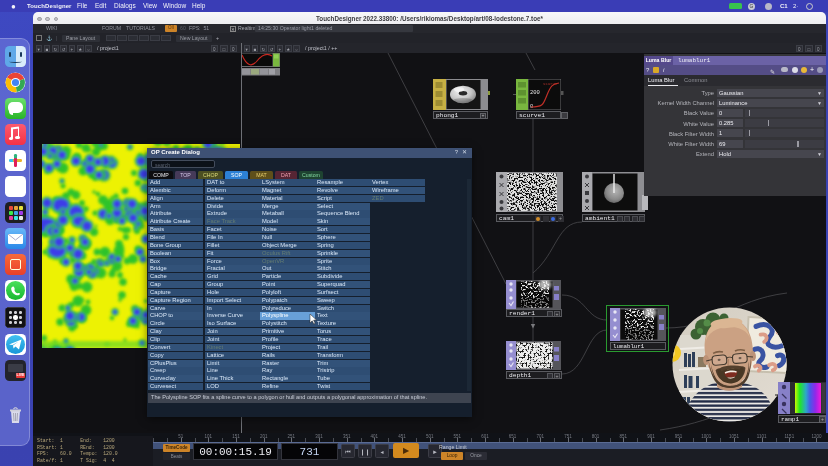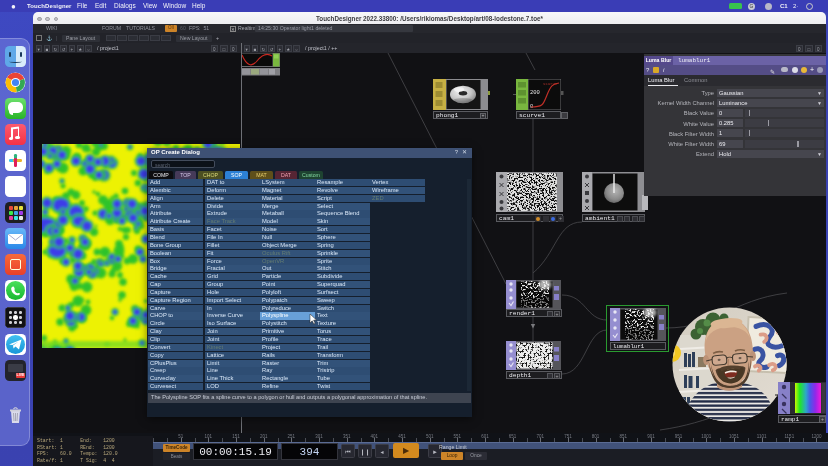--- a/index.html
+++ b/index.html
@@ -1863,21 +1863,21 @@
     <div class="a" style="left:783.4px;top:5px;width:1px;height:4px;background:#6a6d75"></div>
     <div class="a" style="left:775.4px;top:1px;width:16px;text-align:center;color:#787b83;font-size:4.5px">1200</div>
 <div class="a" style="left:120px;top:9px;width:675px;height:7px;background:#41527a;border-top:1px solid #5a6b94"></div>
 <div class="a" style="left:0;top:9px;width:120px;height:7px;background:#262833"></div>
 <div class="a mono" style="left:0;top:3px;width:120px;height:30px;background:#16171d;color:#b8a87c;font-size:4.8px;line-height:6.5px;padding:2px 0 0 4px">
 Start:&nbsp;&nbsp;1&nbsp;&nbsp;&nbsp;&nbsp;&nbsp;&nbsp;End:&nbsp;&nbsp;&nbsp;&nbsp;1200<br>RStart:&nbsp;1&nbsp;&nbsp;&nbsp;&nbsp;&nbsp;&nbsp;REnd:&nbsp;&nbsp;&nbsp;1200<br>FPS:&nbsp;&nbsp;&nbsp;&nbsp;60.0&nbsp;&nbsp;&nbsp;Tempo:&nbsp;&nbsp;120.0<br>Rate/f:&nbsp;1&nbsp;&nbsp;&nbsp;&nbsp;&nbsp;&nbsp;T&nbsp;Sig:&nbsp;&nbsp;4&nbsp;&nbsp;4
 </div>
 <div class="a" style="left:130px;top:11px;width:27px;height:7.5px;background:#cd8428;color:#3a2408;font-size:4.6px;line-height:7.5px;text-align:center;border-radius:1px;font-weight:bold">TimeCode</div>
 <div class="a" style="left:130px;top:19.5px;width:27px;height:7px;background:#23242b;color:#8a8c94;font-size:4.6px;line-height:7px;text-align:center;border-radius:1px">Beats</div>
 <div class="a mono" style="left:160px;top:10px;width:85px;height:17px;background:#050507;color:#ececf2;font-size:11px;line-height:17px;text-align:center;border:0.5px solid #33343c">00:00:15.19</div>
-<div class="a mono" style="left:248px;top:10px;width:57px;height:17px;background:#050507;color:#c3d4f2;font-size:11px;line-height:17px;text-align:center;border:0.5px solid #33343c">394</div>
+<div class="a mono" style="left:248px;top:10px;width:57px;height:17px;background:#050507;color:#c3d4f2;font-size:11px;line-height:17px;text-align:center;border:0.5px solid #33343c">731</div>
 <div class="a" style="left:308px;top:10.5px;width:14px;height:14px;background:#272831;border:0.5px solid #3c3d46;color:#b8bac2;font-size:6px;line-height:14px;text-align:center;border-radius:1.5px">⏮</div>
 <div class="a" style="left:325px;top:10.5px;width:14px;height:14px;background:#272831;border:0.5px solid #3c3d46;color:#b8bac2;font-size:6px;line-height:14px;text-align:center;border-radius:1.5px">❙❙</div>
 <div class="a" style="left:342px;top:10.5px;width:14px;height:14px;background:#272831;border:0.5px solid #3c3d46;color:#b8bac2;font-size:6px;line-height:14px;text-align:center;border-radius:1.5px">◂</div>
 <div class="a" style="left:360px;top:10px;width:26px;height:15px;background:#d38a1e;border-radius:2px;color:#4a2c08;font-size:8px;line-height:15px;text-align:center">▶</div>
 <div class="a" style="left:395px;top:10.5px;width:14px;height:14px;background:#272831;border:0.5px solid #3c3d46;border-radius:1.5px;color:#b8bac2;font-size:7px;line-height:14px;text-align:center">▸</div>
 <div class="a" style="left:406px;top:11px;color:#c9ccd4;font-size:5.2px">Range Limit</div>
 <div class="a" style="left:408px;top:19px;width:22px;height:7.5px;background:#cd8428;color:#3a2408;font-size:4.8px;line-height:7.5px;text-align:center;border-radius:1px">Loop</div>
 <div class="a" style="left:432px;top:19px;width:22px;height:7.5px;background:#2b2c35;color:#9a9ca4;font-size:4.8px;line-height:7.5px;text-align:center;border-radius:1px">Once</div>
 </div>
 <div class="a" style="left:-8px;top:38px;width:38px;height:408px;background:rgba(122,132,225,0.5);border-radius:9px;border:0.5px solid rgba(255,255,255,0.25);z-index:40"></div>

